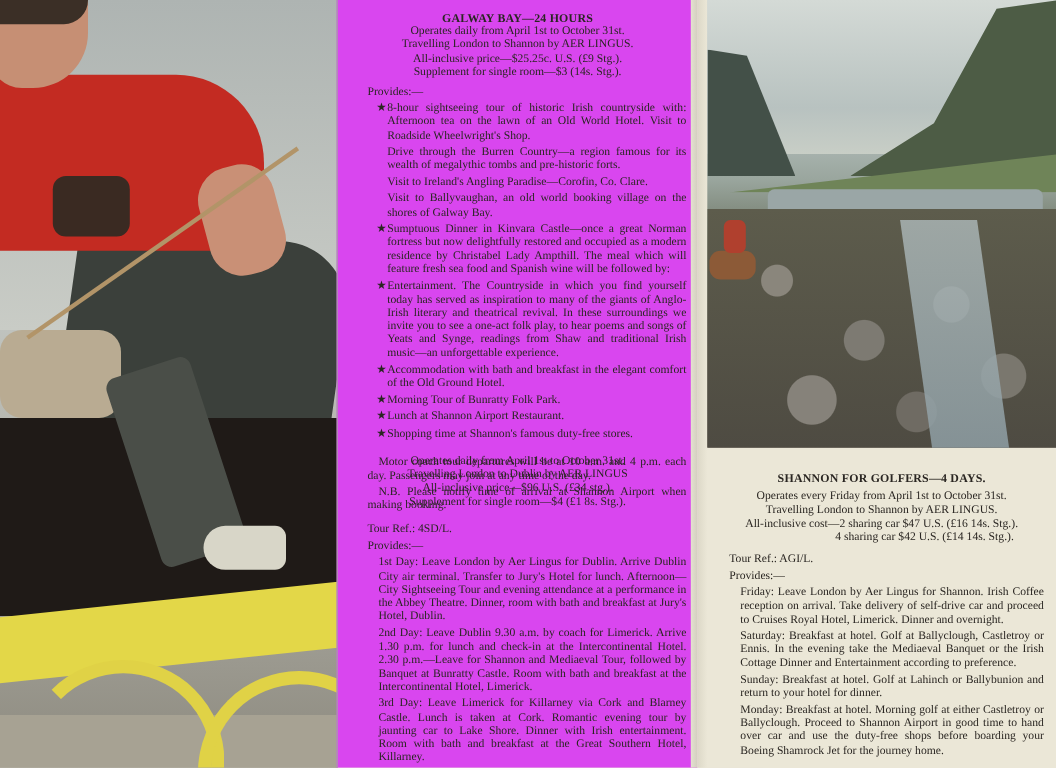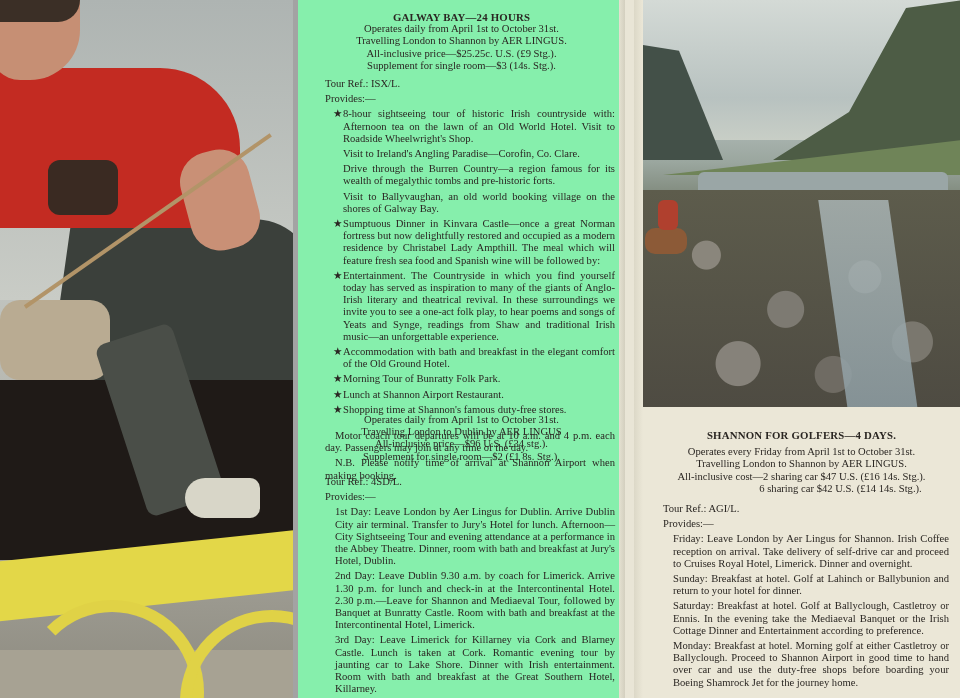--- a/index.html
+++ b/index.html
@@ -20,21 +20,21 @@
   #left-photo .leg{position:absolute;left:120px;top:330px;width:80px;height:180px;background:#4a4e48;transform:rotate(-18deg);border-radius:10px;}
   #left-photo .carriage{position:absolute;left:0;top:380px;width:307px;height:180px;background:#1f1a17;}
   #left-photo .blanket{position:absolute;left:0;top:300px;width:110px;height:80px;background:#b9ab92;border-radius:20px;}
   #left-photo .shoe{position:absolute;left:185px;top:478px;width:75px;height:40px;background:#d8d6c8;border-radius:20px 10px 10px 20px;}
   #left-photo .yellow-bar{position:absolute;left:0;top:545px;width:307px;height:60px;background:#e3d748;transform:skewY(-6deg);}
   #left-photo .yellow-arc1{position:absolute;left:20px;top:600px;width:160px;height:160px;border:12px solid #e0d246;border-radius:50%;border-bottom-color:transparent;border-left-color:transparent;}
   #left-photo .yellow-arc2{position:absolute;left:180px;top:610px;width:160px;height:160px;border:12px solid #e0d246;border-radius:50%;border-bottom-color:transparent;border-right-color:transparent;}
   #left-photo .ground{position:absolute;left:0;top:650px;width:307px;height:48px;background:#a7a293;}
 
   
-  #middle{left:293px;width:327px;background:#86efac;border-left:5px solid #a3a3a3;}
+  #middle{left:306px;width:327px;background:#d946ef;border-left:1px solid #a3a3a3;}
   #middle::after{content:"";position:absolute;right:0;top:0;width:6px;height:698px;background:linear-gradient(90deg,#e5e1d1,#d3cfbf);}
   #right{left:634px;width:326px;background:#ebe7d7;}
   #right::before{content:"";position:absolute;left:0;top:0;width:9px;height:698px;background:linear-gradient(90deg,#dcd8c7,#ebe7d7);}
 
   .txt{position:absolute;font-size:10.6px;line-height:12.2px;}
   .center{text-align:center;}
   .title{font-weight:bold;font-size:10.8px;letter-spacing:.2px;}
   .b{font-weight:normal;}
   .line{display:block;}
   .para{margin:0 0 3px 0;text-align:justify;}
@@ -90,68 +90,67 @@
 <div class="panel" id="middle">
 
   <div class="txt center" style="left:0;width:327px;top:11px;">
     <span class="line title">GALWAY BAY—24 HOURS</span>
     <span class="line">Operates daily from April 1st to October 31st.</span>
     <span class="line">Travelling London to Shannon by AER LINGUS.</span>
     <span class="line"><span>All-inclusive price—</span><span class="b">$25.25c. U.S. (£9 Stg.).</span></span>
     <span class="line"><span>Supplement for single room—</span><span class="b">$3 (14s. Stg.).</span></span>
   </div>
   <div class="txt" style="left:27px;width:290px;top:78px;">
-    <p class="para">Tour Ref.: ISX/L.</p>
     <p class="para">Provides:—</p>
     <div style="padding-left:8px;">
       <p class="star"><span class="st">★</span><span>8-hour sightseeing tour of historic Irish countryside with: Afternoon tea on the lawn of an Old World Hotel. Visit to Roadside Wheelwright's Shop.</span></p>
+      <p class="indent">Drive through the Burren Country—a region famous for its wealth of megalythic tombs and pre-historic forts.</p>
       <p class="indent">Visit to Ireland's Angling Paradise—Corofin, Co. Clare.</p>
-      <p class="indent">Drive through the Burren Country—a region famous for its wealth of megalythic tombs and pre-historic forts.</p>
       <p class="indent">Visit to Ballyvaughan, an old world booking village on the shores of Galway Bay.</p>
       <p class="star"><span class="st">★</span><span>Sumptuous Dinner in Kinvara Castle—once a great Norman fortress but now delightfully restored and occupied as a modern residence by Christabel Lady Ampthill. The meal which will feature fresh sea food and Spanish wine will be followed by:</span></p>
       <p class="star"><span class="st">★</span><span>Entertainment. The Countryside in which you find yourself today has served as inspiration to many of the giants of Anglo-Irish literary and theatrical revival. In these surroundings we invite you to see a one-act folk play, to hear poems and songs of Yeats and Synge, readings from Shaw and traditional Irish music—an unforgettable experience.</span></p>
       <p class="star"><span class="st">★</span><span>Accommodation with bath and breakfast in the elegant comfort of the Old Ground Hotel.</span></p>
       <p class="star"><span class="st">★</span><span>Morning Tour of Bunratty Folk Park.</span></p>
       <p class="star"><span class="st">★</span><span>Lunch at Shannon Airport Restaurant.</span></p>
       <p class="star"><span class="st">★</span><span>Shopping time at Shannon's famous duty-free stores.</span></p>
     </div>
     <p class="para" style="text-indent:10px;margin-top:14px;">Motor coach tour departures will be at 10 a.m. and 4 p.m. each day. Passengers may join at any time of the day.</p>
     <p class="para" style="text-indent:10px;">N.B. Please notify time of arrival at Shannon Airport when making booking.</p>
   </div>
 
   <div class="txt center" style="left:0;width:327px;top:414px;">
     <span class="line">Operates daily from April 1st to October 31st.</span>
     <span class="line">Travelling London to Dublin by AER LINGUS</span>
     <span class="line"><span>All-inclusive price—</span><span class="b">$96 U.S. (£34 stg.).</span></span>
-    <span class="line"><span>Supplement for single room—</span><span class="b">$2 (£1 8s. Stg.).</span></span>
+    <span class="line"><span>Supplement for single room—</span><span class="b">$4 (£1 8s. Stg.).</span></span>
   </div>
   <div class="txt" style="left:27px;width:290px;top:476px;">
     <p class="para">Tour Ref.: 4SD/L.</p>
     <p class="para">Provides:—</p>
     <p class="day"><span class="b">1st Day:</span> <span>Leave London by Aer Lingus for Dublin. Arrive Dublin City air terminal. Transfer to Jury's Hotel for lunch. Afternoon—City Sightseeing Tour and evening attendance at a performance in the Abbey Theatre. Dinner, room with bath and breakfast at Jury's Hotel, Dublin.</span></p>
     <p class="day"><span class="b">2nd Day:</span> <span>Leave Dublin 9.30 a.m. by coach for Limerick. Arrive 1.30 p.m. for lunch and check-in at the Intercontinental Hotel. 2.30 p.m.—Leave for Shannon and Mediaeval Tour, followed by Banquet at Bunratty Castle. Room with bath and breakfast at the Intercontinental Hotel, Limerick.</span></p>
     <p class="day"><span class="b">3rd Day:</span> <span>Leave Limerick for Killarney via Cork and Blarney Castle. Lunch is taken at Cork. Romantic evening tour by jaunting car to Lake Shore. Dinner with Irish entertainment. Room with bath and breakfast at the Great Southern Hotel, Killarney.</span></p>
 
   </div>
 </div>
 
 <div class="panel" id="right">
   <div class="txt center" style="left:9px;width:317px;top:429px;">
     <span class="line title" style="margin-bottom:5px;">SHANNON FOR GOLFERS—4 DAYS.</span>
     <span class="line">Operates every Friday from April 1st to October 31st.</span>
     <span class="line">Travelling London to Shannon by AER LINGUS.</span>
     <span class="line"><span>All-inclusive cost—2 sharing car </span><span class="b">$47 U.S. (£16 14s. Stg.).</span></span>
-    <span class="line" style="padding-left:78px;"><span>6 sharing car </span><span class="b">$42 U.S. (£14 14s. Stg.).</span></span>
+    <span class="line" style="padding-left:78px;"><span>4 sharing car </span><span class="b">$42 U.S. (£14 14s. Stg.).</span></span>
   </div>
   <div class="txt" style="left:29px;width:286px;top:491px;margin-top:12px;">
     <p class="para">Tour Ref.: AGI/L.</p>
     <p class="para">Provides:—</p>
     <p class="day"><span class="b">Friday:</span> <span>Leave London by Aer Lingus for Shannon. Irish Coffee reception on arrival. Take delivery of self-drive car and proceed to Cruises Royal Hotel, Limerick. Dinner and overnight.</span></p>
+    <p class="day"><span class="b">Saturday:</span> <span>Breakfast at hotel. Golf at Ballyclough, Castletroy or Ennis. In the evening take the Mediaeval Banquet or the Irish Cottage Dinner and Entertainment according to preference.</span></p>
     <p class="day"><span class="b">Sunday:</span> <span>Breakfast at hotel. Golf at Lahinch or Ballybunion and return to your hotel for dinner.</span></p>
-    <p class="day"><span class="b">Saturday:</span> <span>Breakfast at hotel. Golf at Ballyclough, Castletroy or Ennis. In the evening take the Mediaeval Banquet or the Irish Cottage Dinner and Entertainment according to preference.</span></p>
     <p class="day"><span class="b">Monday:</span> <span>Breakfast at hotel. Morning golf at either Castletroy or Ballyclough. Proceed to Shannon Airport in good time to hand over car and use the duty-free shops before boarding your Boeing Shamrock Jet for the journey home.</span></p>
   </div>
 </div>
 
 <div id="right-photo">
   <div class="sky"></div>
   <div class="mtn-left2"></div>
   <div class="mtn-right"></div>
   <div class="meadow"></div>
   <div class="lake"></div>

